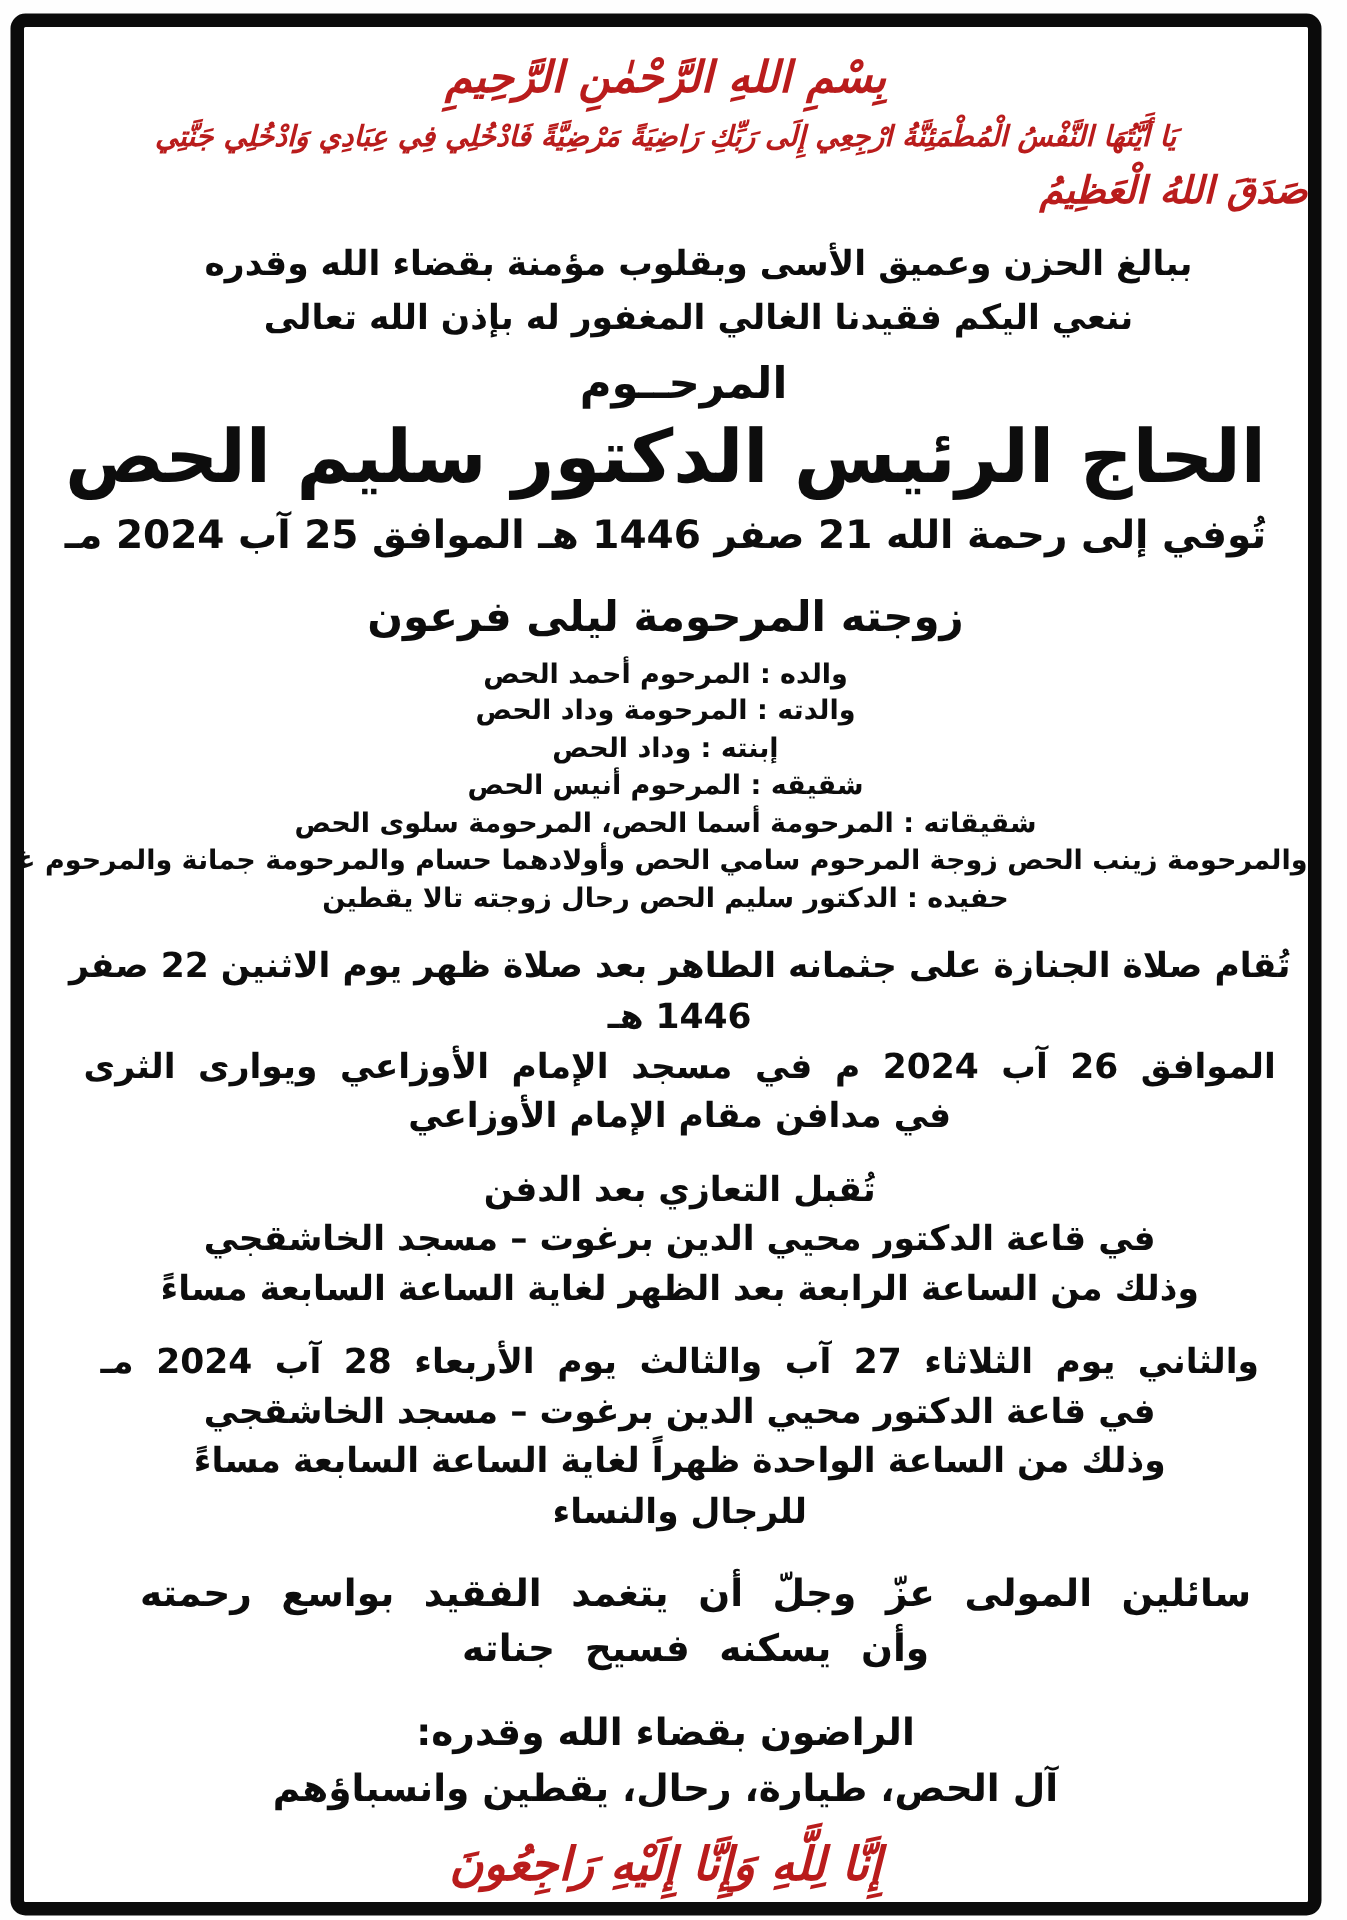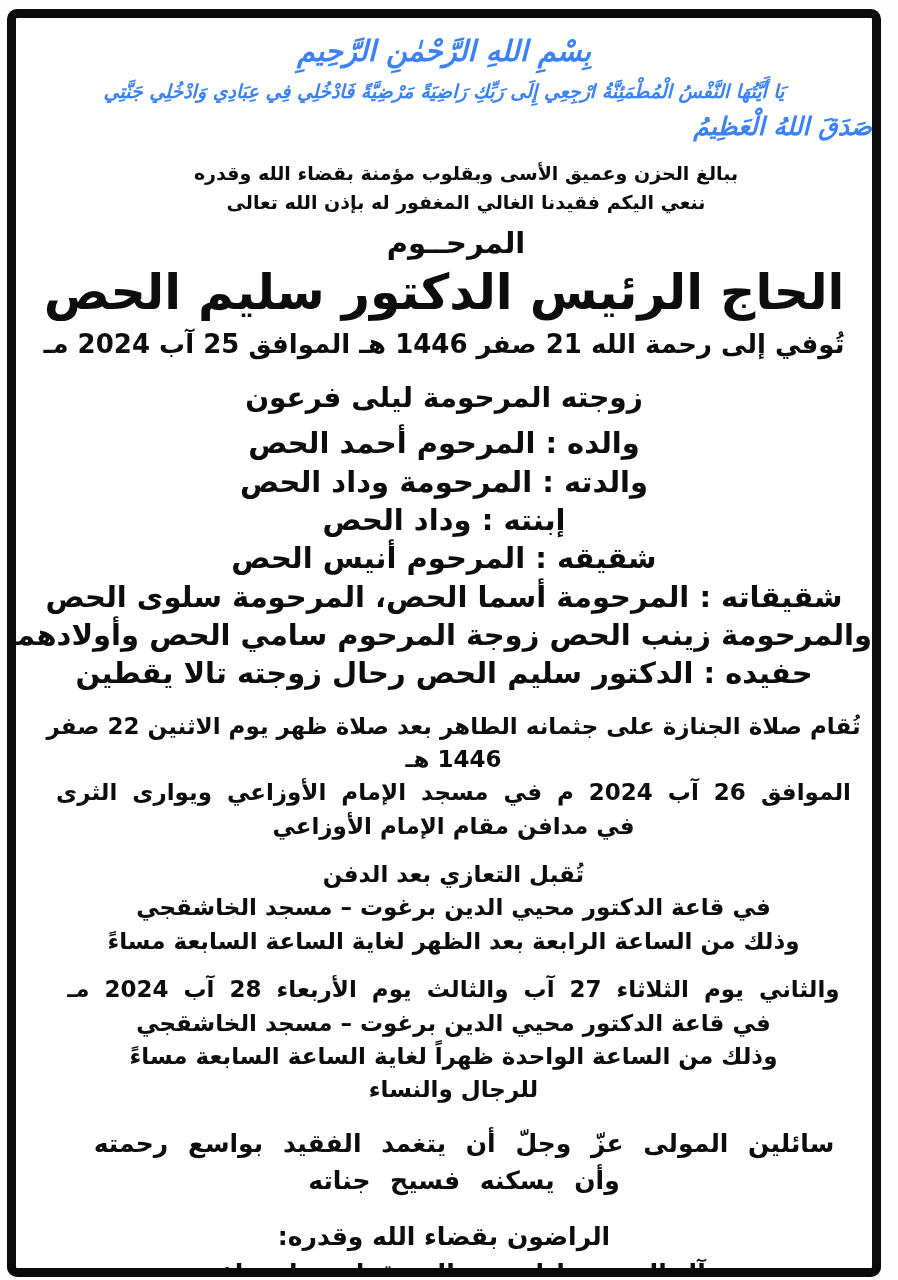--- a/index.html
+++ b/index.html
@@ -26,40 +26,40 @@
     bottom: 3px;
     border: 9px solid #0b0b0b;
     border-radius: 10px;
     background: #ffffff;
     overflow: hidden;
     text-align: center;
     color: #0d0d0d;
   }
   .calli {
     font-weight: 700;
-    color: #3b82f6;
+    color: #b91c1c;
     font-style: italic;
   }
   .basmala {
     font-size: 29px;
     margin-top: 16px;
   }
   .verse {
     font-size: 19px;
     margin-top: 12px;
     white-space: nowrap;
     letter-spacing: -0.5px;
   }
   .tasdeeq {
     font-size: 25px;
     margin-top: 10px;
     text-align: right;
   }
   .intro-line {
-    font-size: 19px;
+    font-size: 23px;
     font-weight: 700;
     line-height: 1.55;
     padding-left: 44px;
   }
   .intro-first { margin-top: 18px; }
   .marhoum {
     font-size: 29px;
     font-weight: 700;
     margin-top: 8px;
     padding-left: 24px;
@@ -76,21 +76,21 @@
     font-weight: 700;
     margin-top: 6px;
   }
   .wife {
     font-size: 28px;
     font-weight: 700;
     margin-top: 22px;
   }
   .family-block { margin-top: 12px; }
   .family-line {
-    font-size: 29px;
+    font-size: 18px;
     font-weight: 700;
     line-height: 1.22;
     margin-top: 3px;
     white-space: nowrap;
   }
   .funeral-block { margin-top: 18px; }
   .cond-line {
     font-size: 23px;
     font-weight: 700;
     line-height: 1.45;

